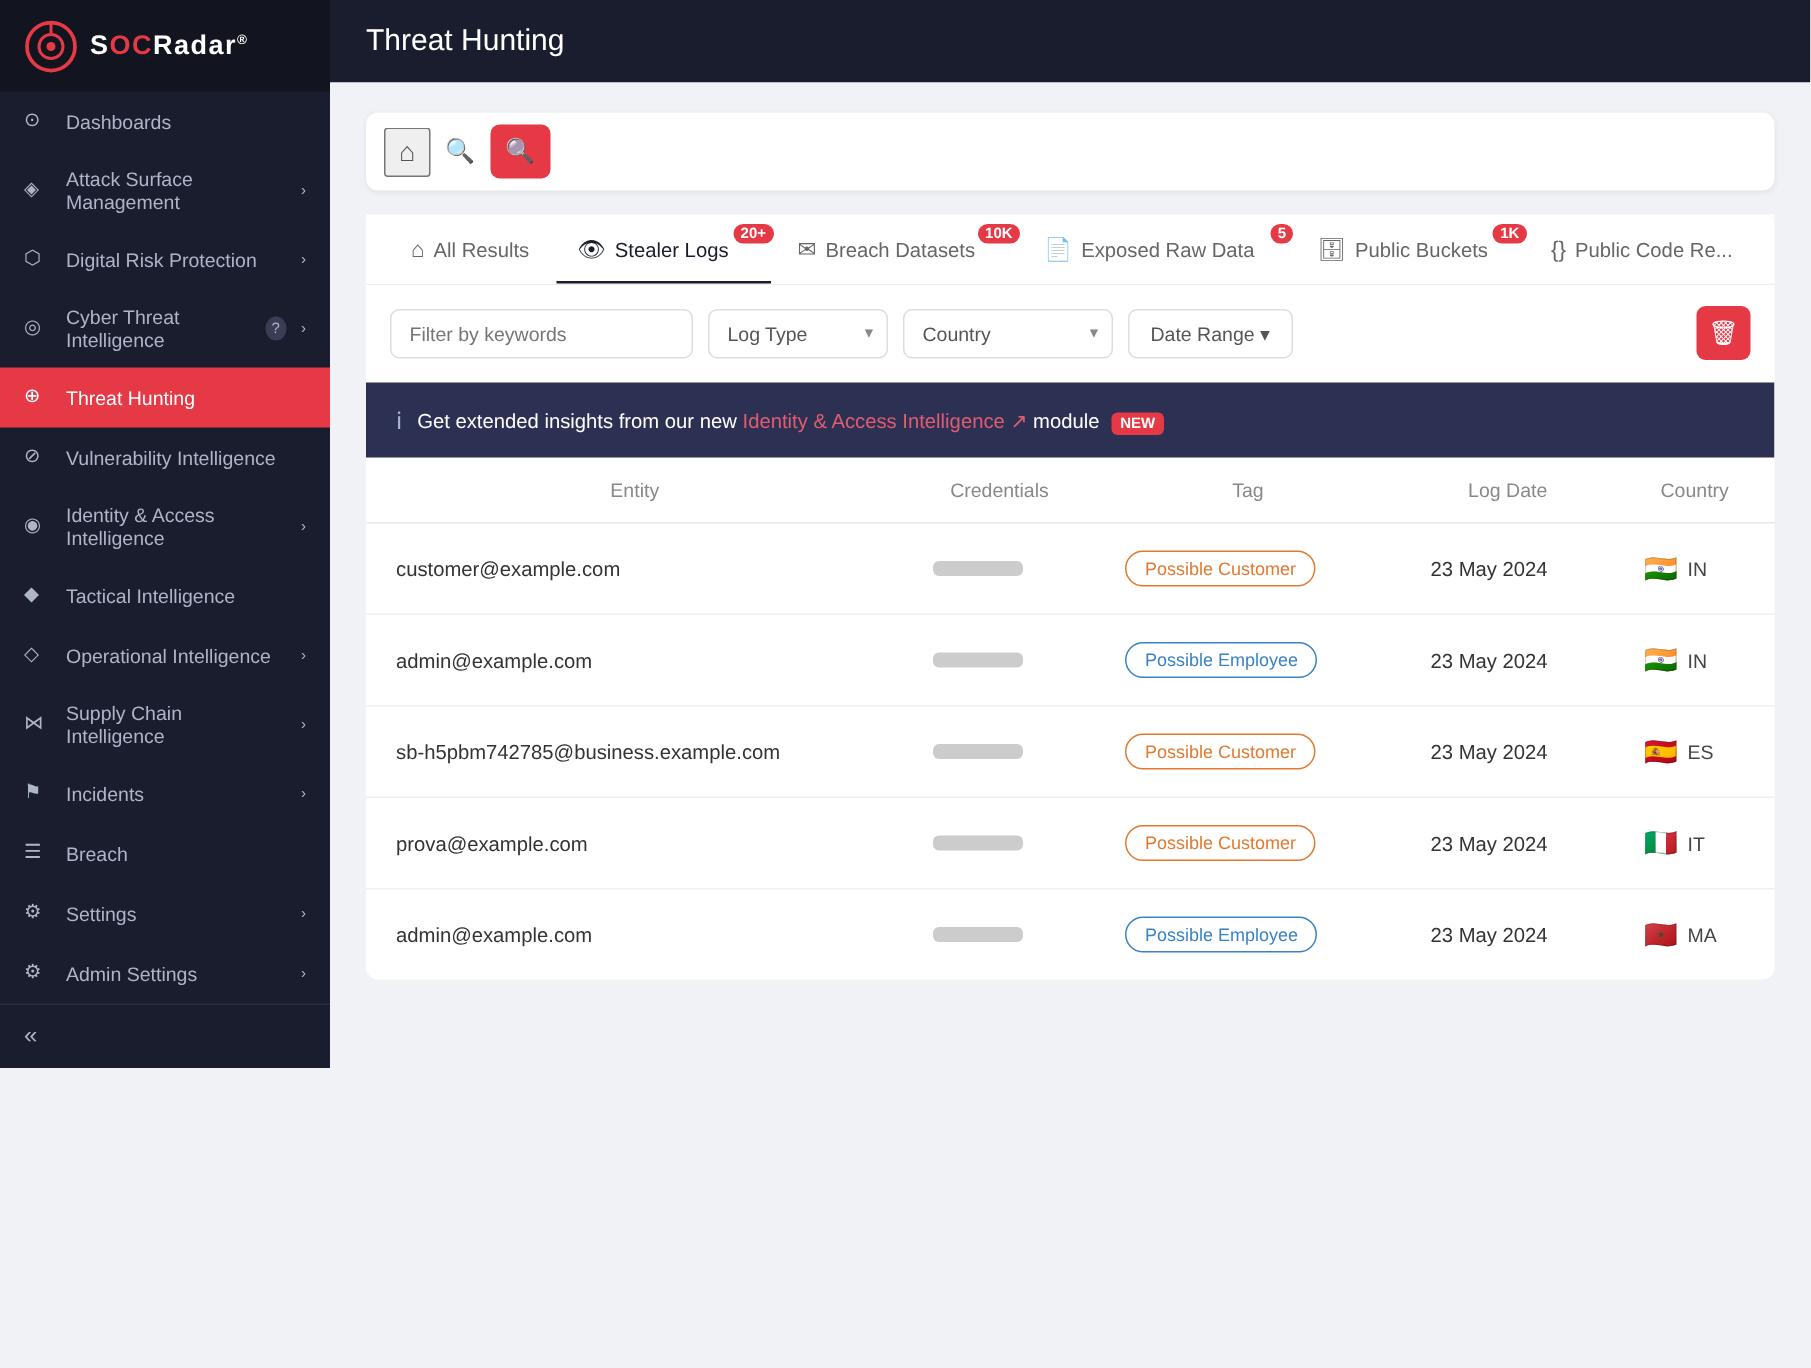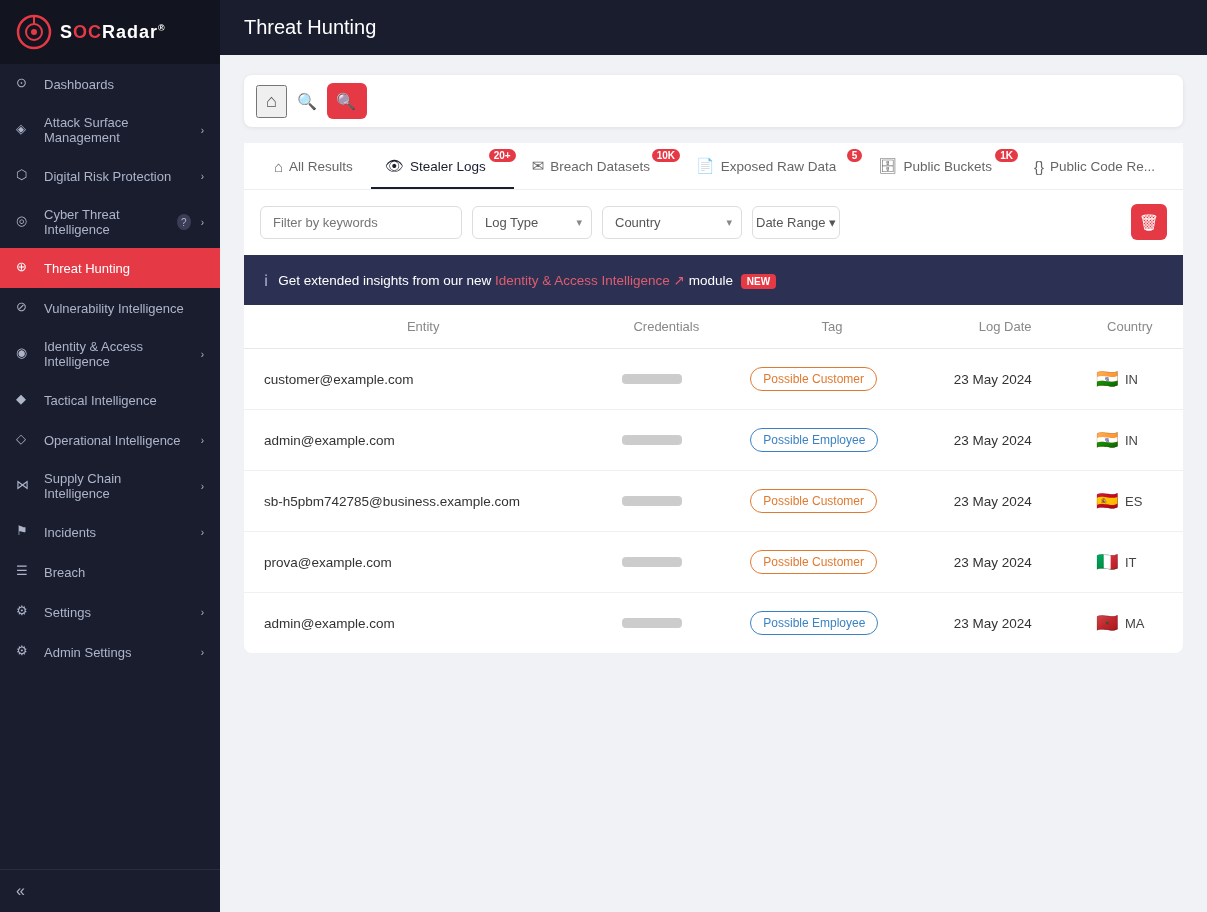--- a/index.html
+++ b/index.html
@@ -5,21 +5,21 @@
     * { box-sizing: border-box; margin: 0; padding: 0; }
     body { font-family: 'Segoe UI', Arial, sans-serif; background: #f0f2f5; display: flex; height: 912px; overflow: hidden; }
 
     
     #sidebar {
       width: 220px;
       min-width: 220px;
       background: #1a1d2e;
       display: flex;
       flex-direction: column;
-      height: 912px;
+      height: 712px;
       overflow-y: auto;
     }
     #sidebar-logo {
       padding: 14px 16px;
       background: #12141f;
       display: flex;
       align-items: center;
       gap: 8px;
       min-height: 55px;
     }
@@ -223,21 +223,21 @@
       right: 10px;
       top: 50%;
       transform: translateY(-50%);
       pointer-events: none;
       color: #888;
       font-size: 11px;
     }
     .date-range-btn {
       border: 1px solid #ddd;
       border-radius: 6px;
-      padding: 8px 3px;
+      padding: 8px 14px;
       font-size: 13px;
       color: #555;
       background: #fff;
       cursor: pointer;
       white-space: nowrap;
     }
     .clear-btn {
       background: #e63946;
       border: none;
       border-radius: 6px;

